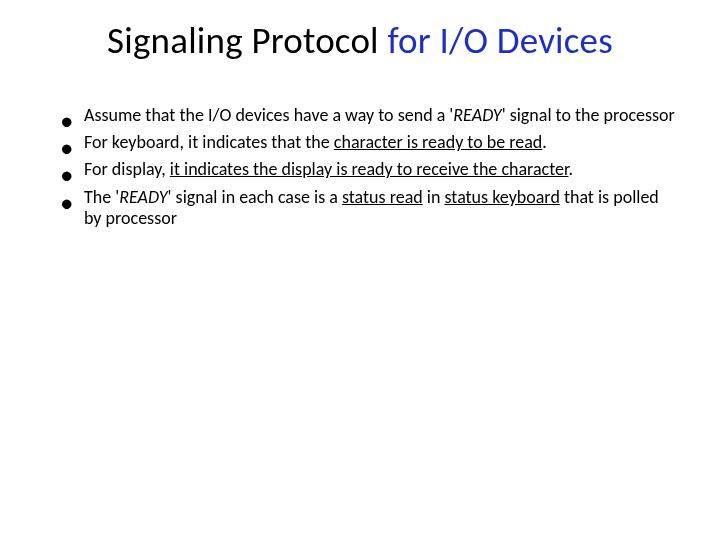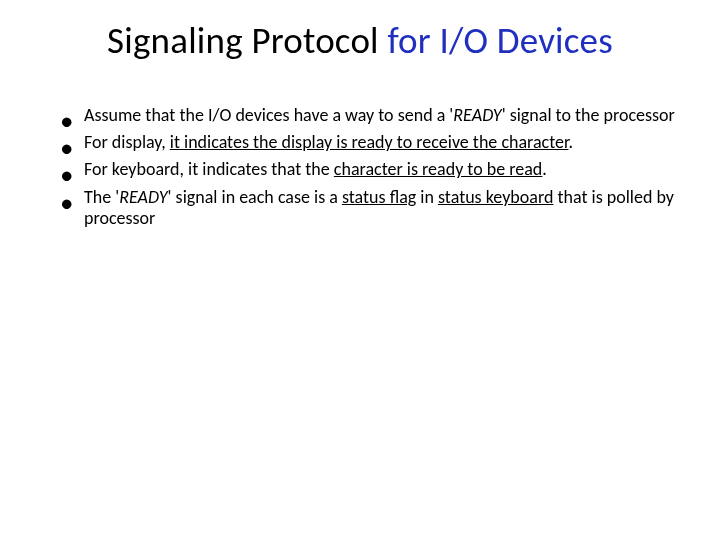--- a/index.html
+++ b/index.html
@@ -58,26 +58,26 @@
     <span class="black">Signaling Protocol </span><span class="blue">for I/O Devices</span>
   </h1>
 
   <ul class="body">
 
     <li>
       <span>Assume that the I/O devices have a way to send a </span><span>'</span><span class="italic">READY</span><span>'</span><span> signal to the processor</span>
     </li>
 
     <li>
+      <span>For keyboard, it indicates that the </span><span class="uline">character is ready to be read</span><span>.</span>
+    </li>
+
+    <li>
       <span>For display, </span><span class="uline">it indicates the display is ready to receive the character</span><span>.</span>
     </li>
 
     <li>
-      <span>For keyboard, it indicates that the </span><span class="uline">character is ready to be read</span><span>.</span>
-    </li>
-
-    <li>
-      <span>The </span><span>'</span><span class="italic">READY</span><span>'</span><span> signal in each case is a </span><span class="uline">status flag</span><span> in </span><span class="uline">status keyboard</span><span> that is polled by processor</span>
+      <span>The </span><span>'</span><span class="italic">READY</span><span>'</span><span> signal in each case is a </span><span class="uline">status read</span><span> in </span><span class="uline">status keyboard</span><span> that is polled by processor</span>
     </li>
 
   </ul>
 
 </div>
 
 </body></html>

